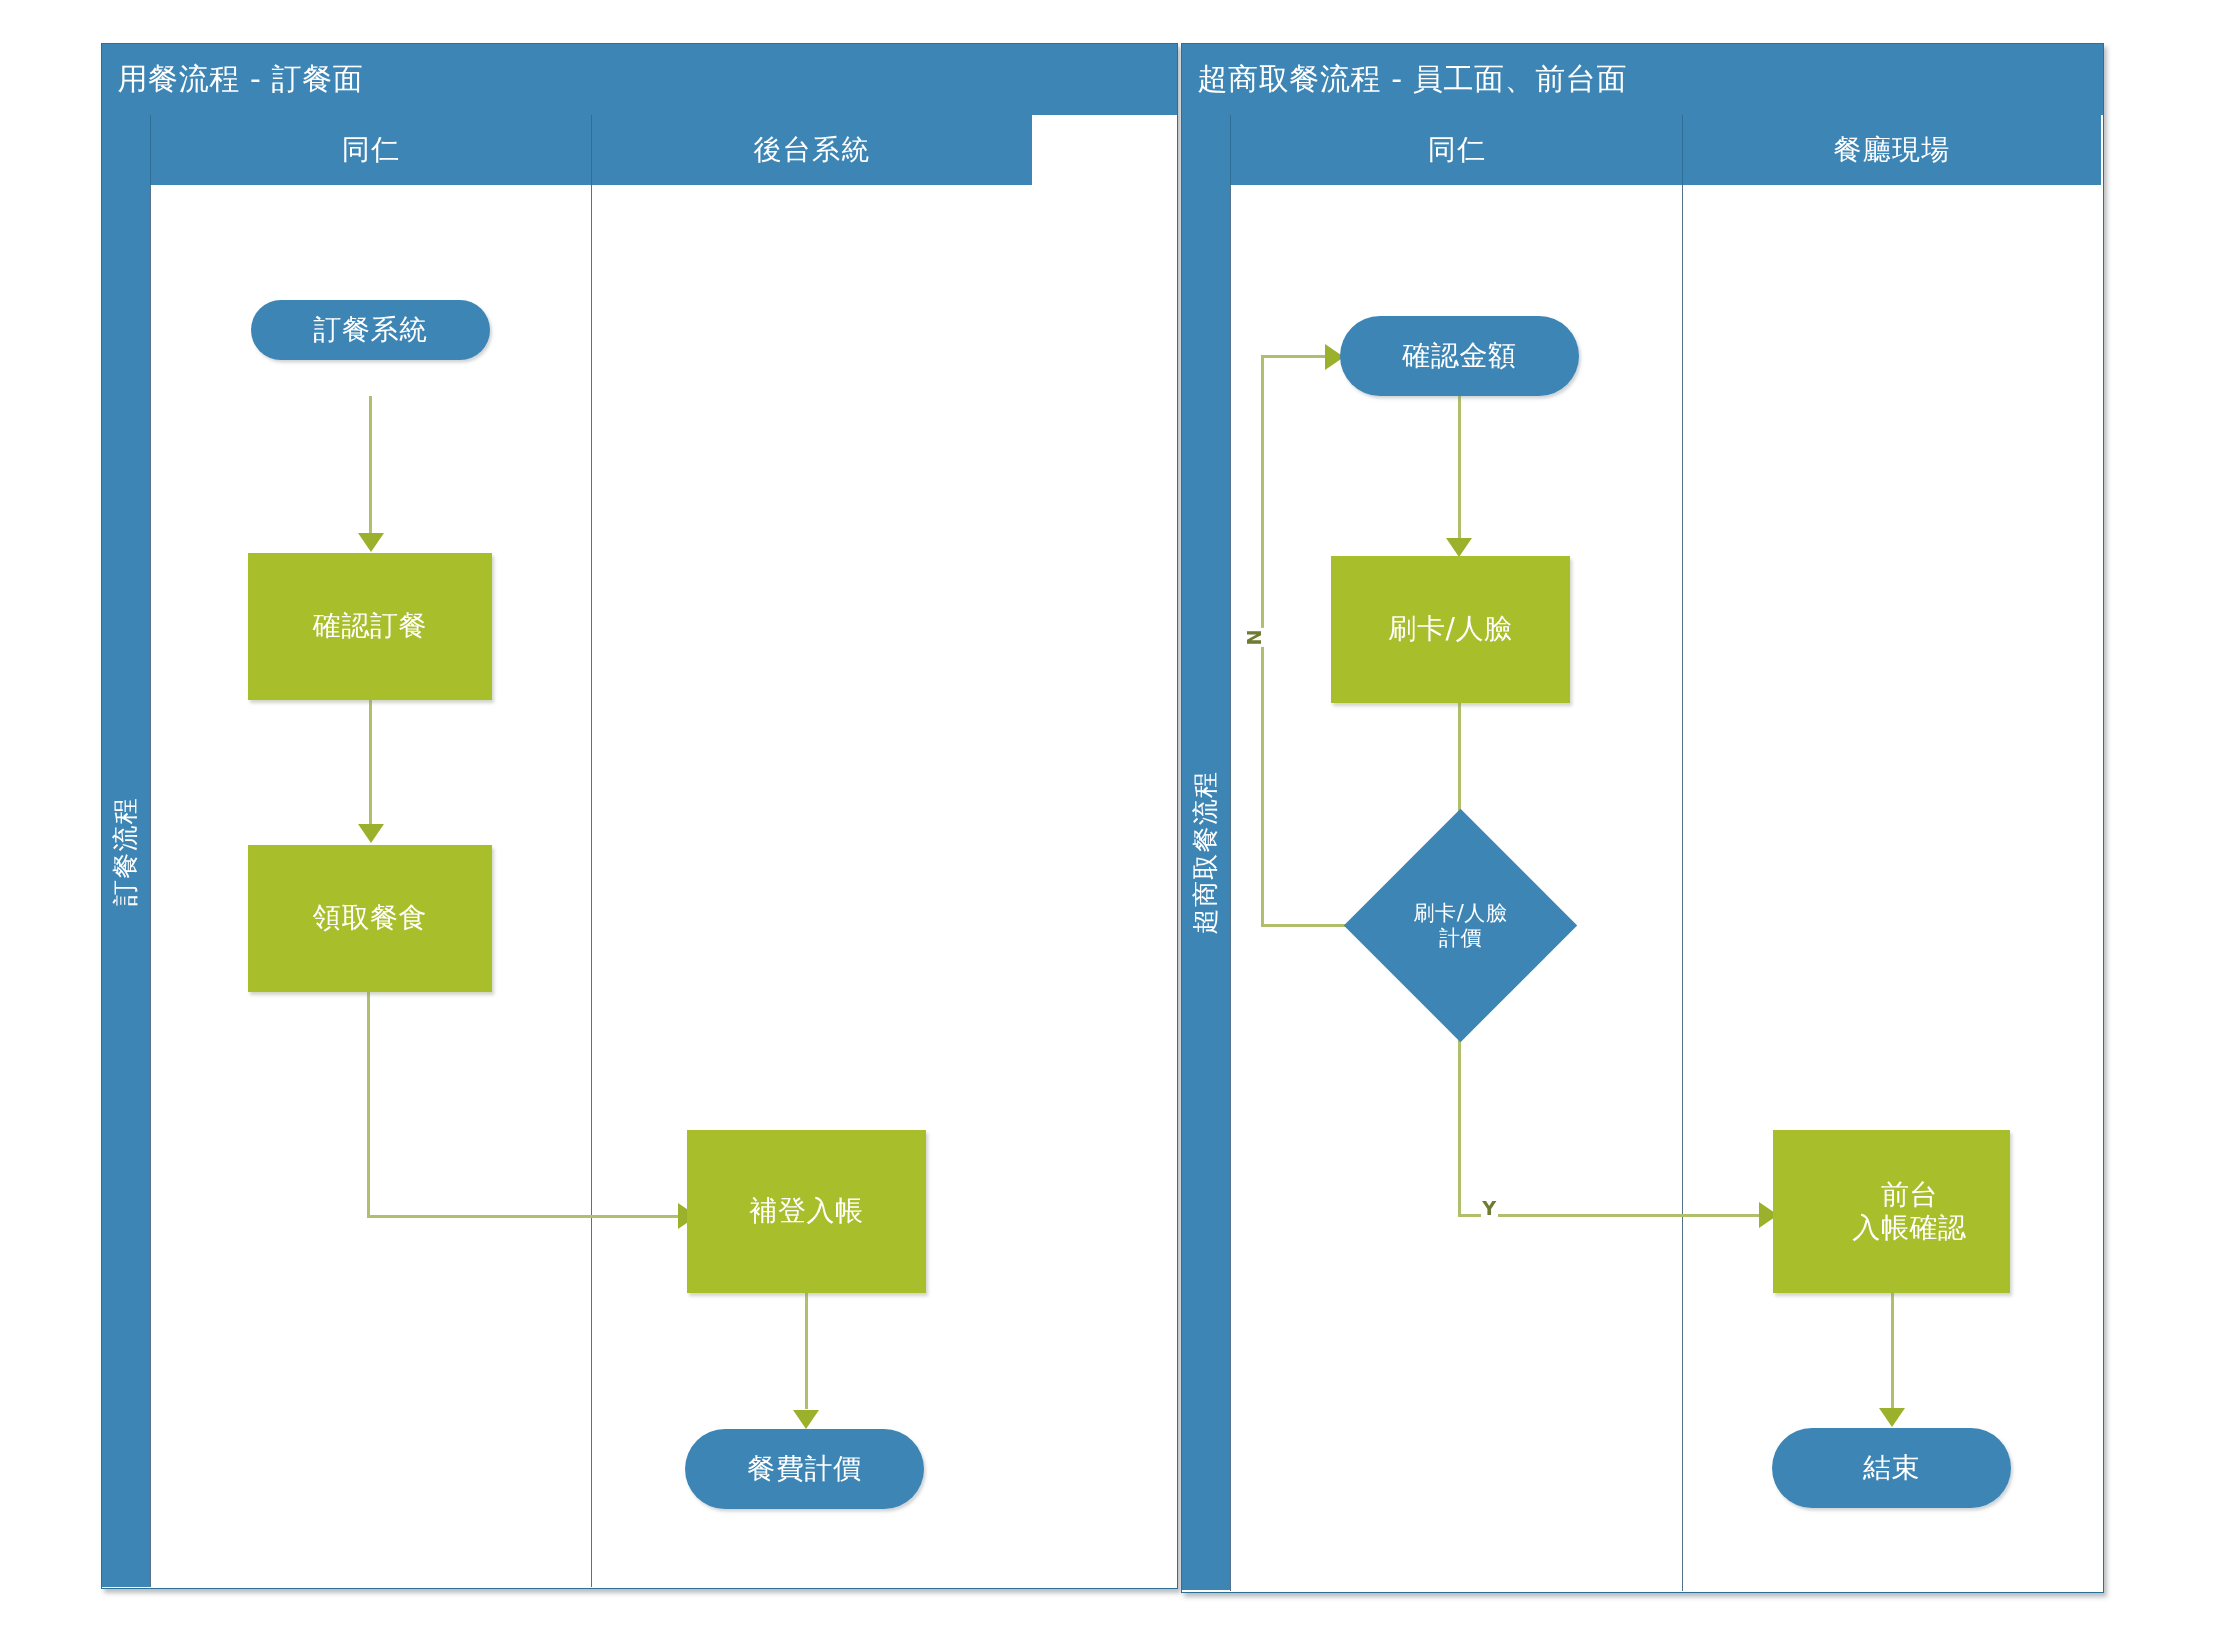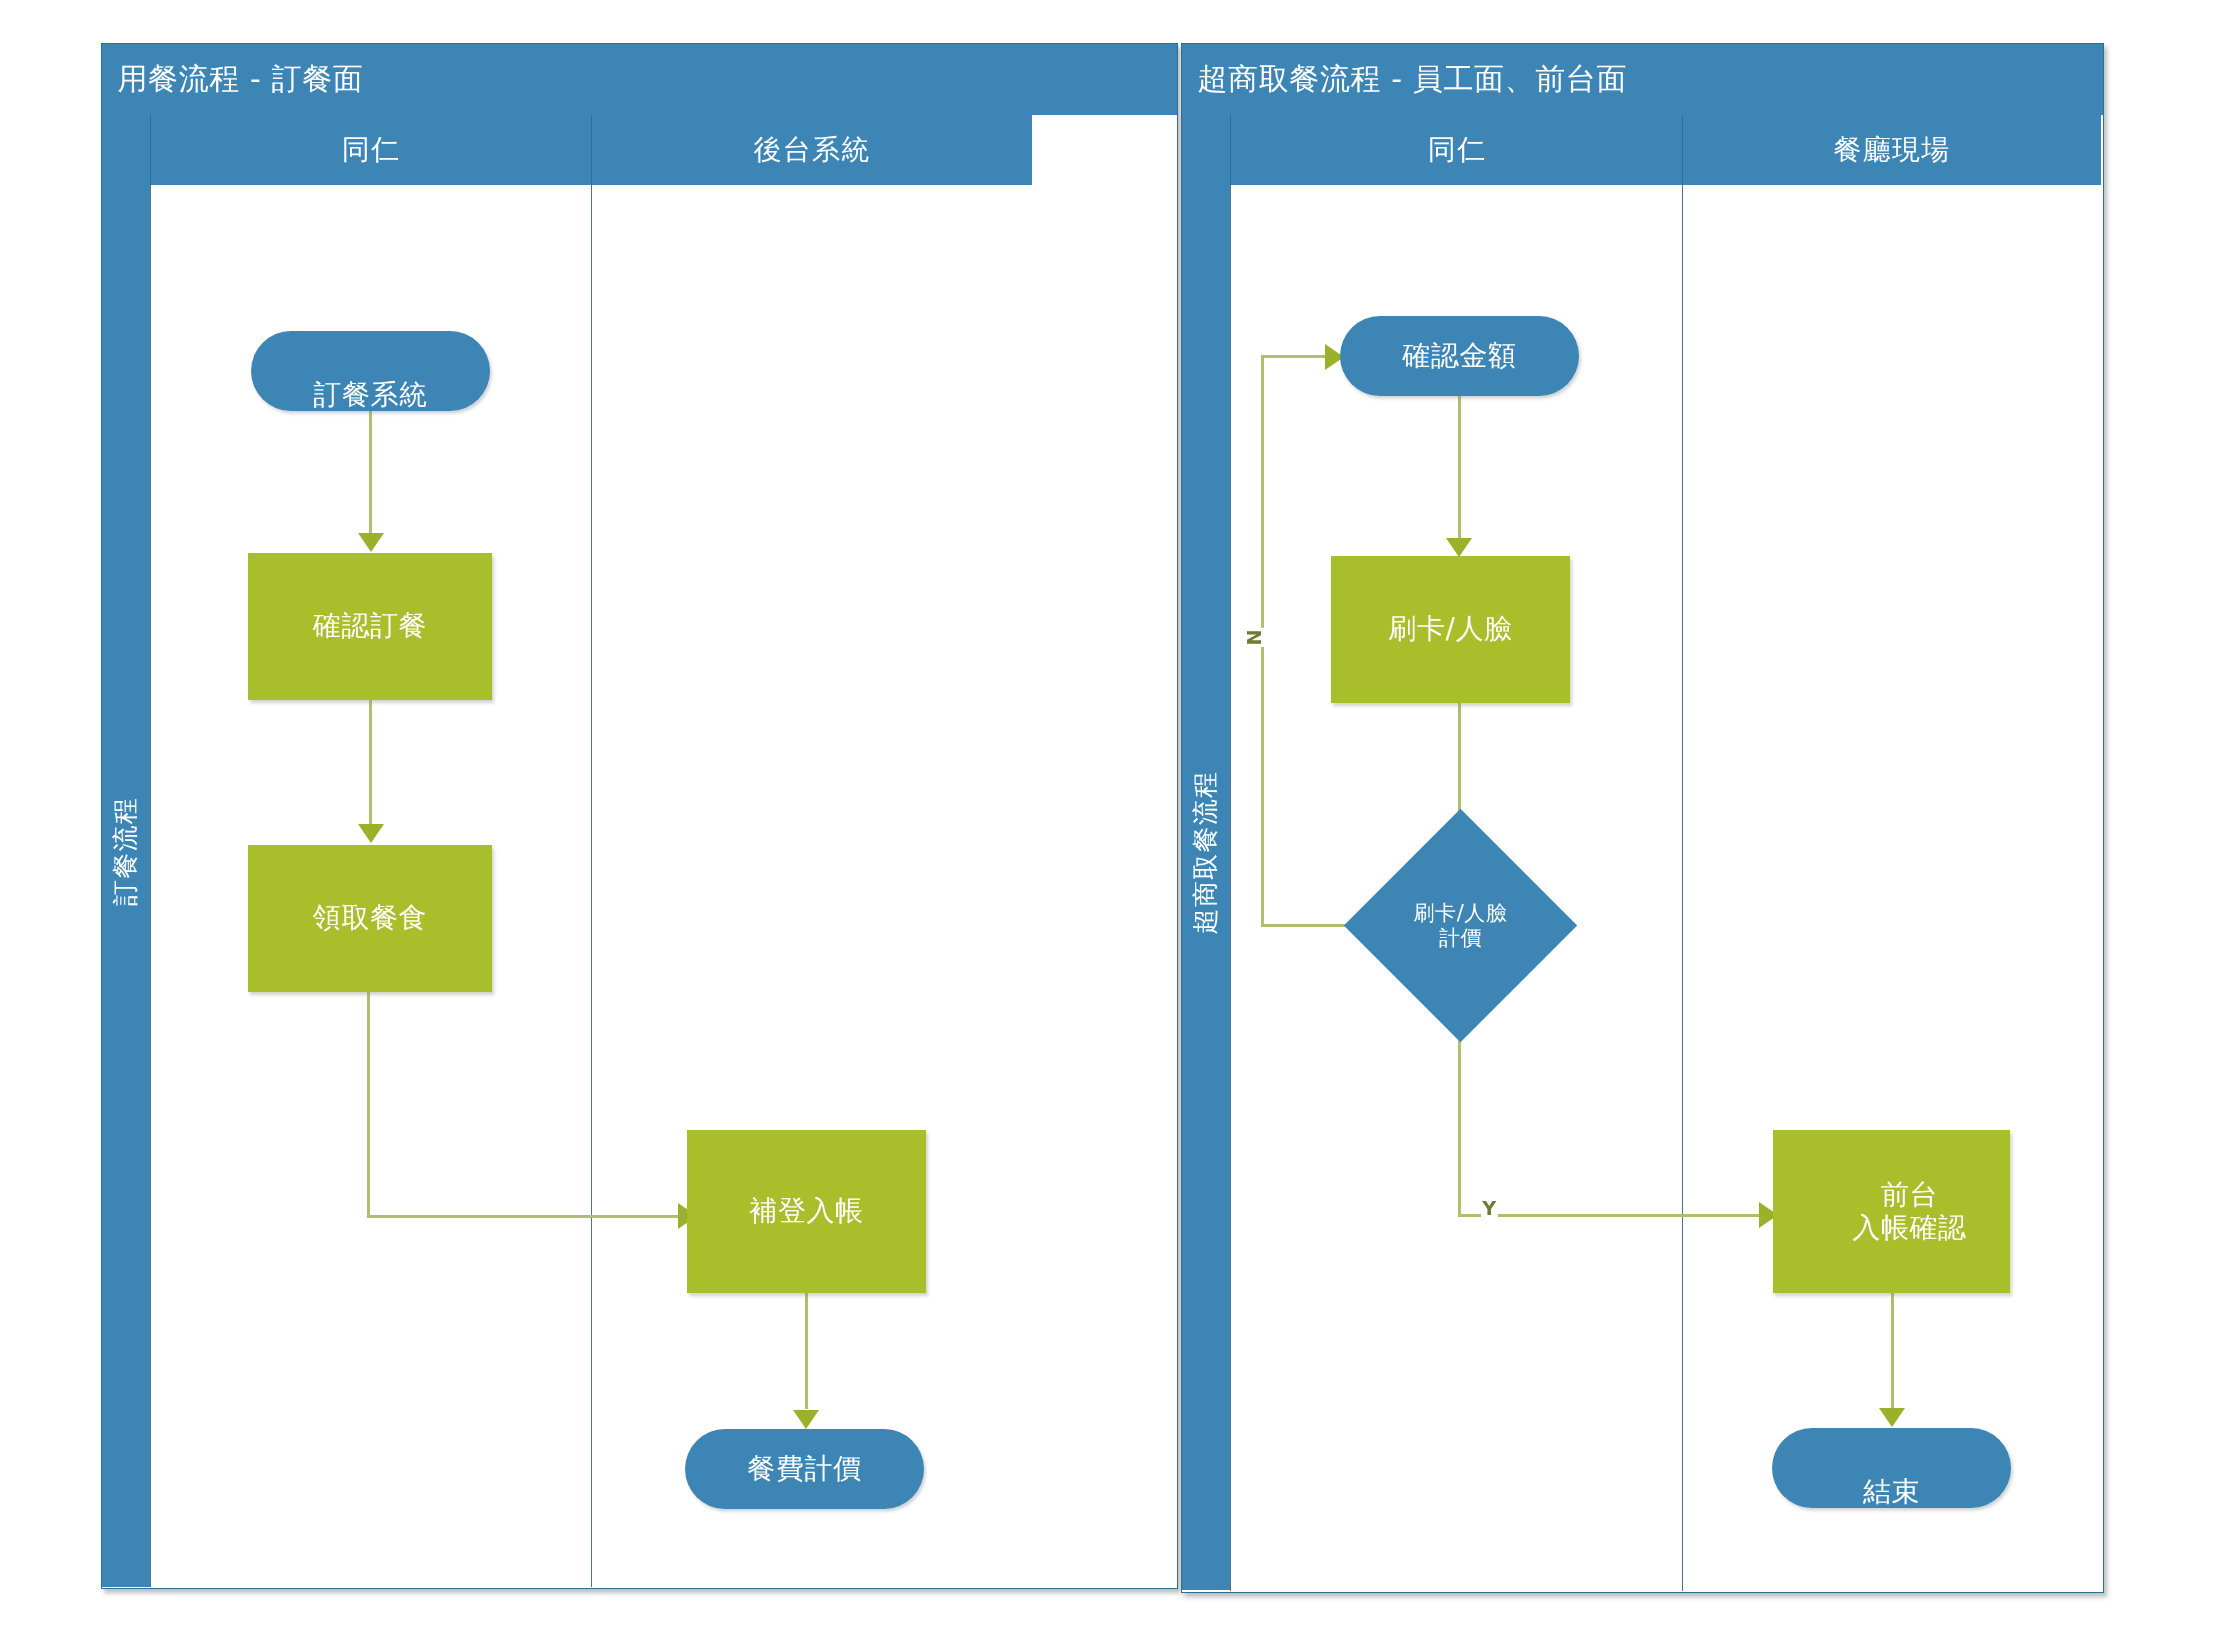--- a/index.html
+++ b/index.html
@@ -183,21 +183,21 @@
       <span>同仁</span>
     </div>
     <div class="lane-header" style="left:489px; top:71px; width:441px; height:70px;">
       <span>後台系統</span>
     </div>
 
     <div class="lane-body first" style="left:48px; top:141px; width:441px; height:1402px;"></div>
     <div class="lane-body" style="left:489px; top:141px; width:441px; height:1402px;"></div>
   </div>
 
-  <div class="node terminator" style="left:251px; top:331px; width:239px; height:80px;align-items:flex-end;">
+  <div class="node terminator" style="left:251px; top:300px; width:239px; height:60px;">
     <span>訂餐系統</span>
   </div>
 
   <div class="conn-v" style="left:369px; top:396px; width:2.6px; height:137px;"></div>
   <div class="arrow-down" style="left:358px; top:533px;"></div>
 
   <div class="node process" style="left:248px; top:553px; width:244px; height:147px;">
     <span>確認訂餐</span>
   </div>
 
@@ -278,18 +278,18 @@
   <div class="node process" style="left:1773px; top:1130px; width:237px; height:163px;padding-left:36px;">
     <div>
       <div>前台</div>
       <div>入帳確認</div>
     </div>
   </div>
 
   <div class="conn-v" style="left:1891px; top:1292px; width:2.6px; height:116px;"></div>
   <div class="arrow-down" style="left:1879px; top:1408px;"></div>
 
-  <div class="node terminator" style="left:1772px; top:1428px; width:239px; height:80px;align-items:flex-end;">
+  <div class="node terminator" style="left:1772px; top:1428px; width:239px; height:80px;">
     <span>結束</span>
   </div>
 
 </div>
 
 
 </body></html>

